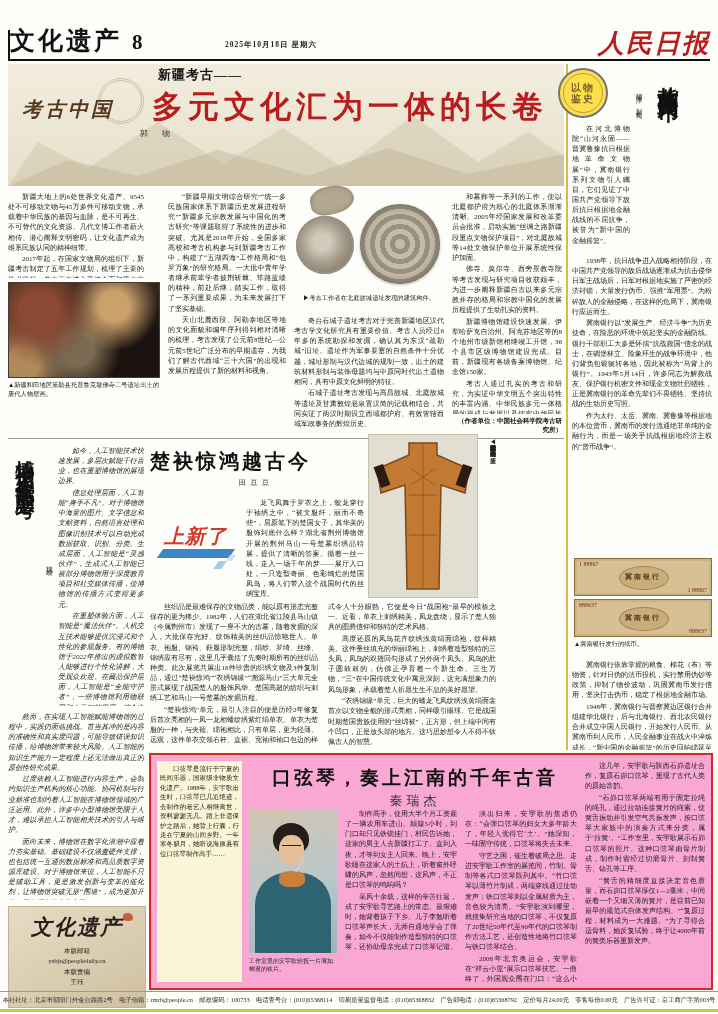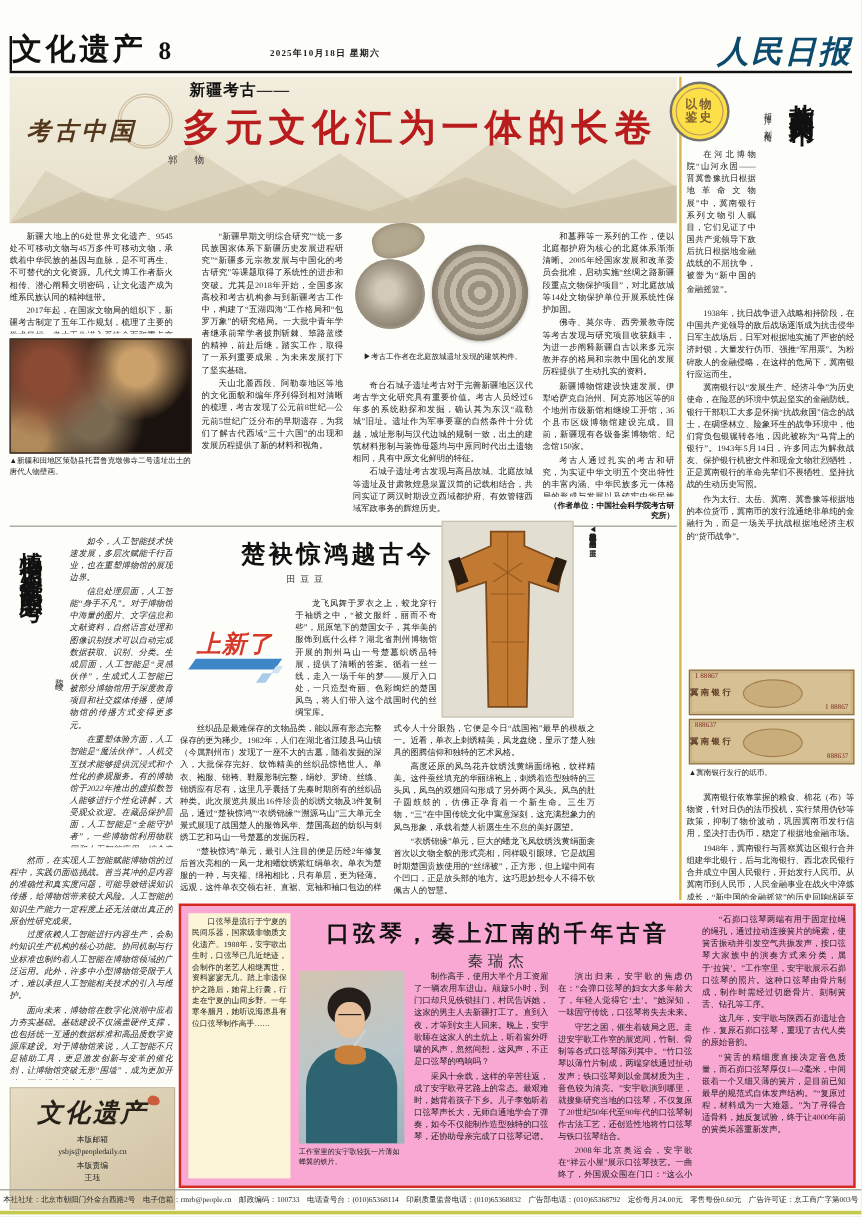--- a/index.html
+++ b/index.html
@@ -9,21 +9,21 @@
   .abs { position:absolute; }
   .clip { overflow:hidden; }
   .txt p { margin:0 0 1.5px; text-indent:2em; font-size:7px; line-height:1.45; text-align:justify; color:#1b1b1b; }
   .kai p { font-style:italic; color:#222; }
   .cap { font-size:6.3px; line-height:1.35; color:#222; text-align:left; }
 
   
   .hdr-section { left:10px; top:24px; font-size:25px; font-weight:bold; letter-spacing:3px; color:#111; }
   .hdr-page { display:inline-block; font-size:21px; font-weight:bold; margin-left:10px; letter-spacing:0; }
   .hdr-date { left:225px; top:40px; font-size:7.5px; color:#222; font-weight:bold; letter-spacing:1px; }
-  .masthead { right:8px; top:26px; font-size:26px; font-weight:900; font-style:italic; color:#0c4a6e; letter-spacing:2px;font-family:Liberation Serif, serif; }
+  .masthead { right:8px; top:26px; font-size:26px; font-weight:900; font-style:italic; color:#b91c1c; letter-spacing:2px;font-family:Liberation Serif, serif; }
   .hdr-rule { left:8px; top:59px; width:702px; height:2px; background:#111; }
   .hdr-tick { left:8px; top:30px; width:2px; height:29px; background:#111; }
 
   
   .banner { left:8px; top:64px; width:556px; height:122px; background:linear-gradient(#f2eddd,#e6dfcb); }
   .banner svg { position:absolute; left:0; bottom:0; }
   .kaogu-logo { left:14px; top:16px; width:128px; height:56px; z-index:2; }
   .kaogu-ring { position:absolute; left:76px; top:-2px; width:46px; height:46px; border:3px double #b49b72; border-radius:50%; opacity:.55; }
   .kaogu-text { position:absolute; left:0; top:16px; font-size:20px; font-weight:bold; color:#54381d; letter-spacing:3px; font-style:italic; }
   .kicker { left:158px; top:66px; font-size:13px; font-weight:bold; color:#111; z-index:2; letter-spacing:1px; }
@@ -63,40 +63,40 @@
                 display:flex; flex-direction:column; align-items:center; justify-content:center; }
   .seal-inner span { font-size:10px; font-weight:bold; color:#7c5f33; line-height:1.15; letter-spacing:2px; }
   .r-by { left:634px; top:88px; height:140px; writing-mode:vertical-rl; font-size:6.5px; color:#333; letter-spacing:2px; }
   .r-head { left:654px; top:70px; height:195px; writing-mode:vertical-rl; font-size:21px; font-weight:bold; letter-spacing:2px; color:#111; }
   .r-t1 { left:572px; top:124px; width:58px; height:128px; }
   .r-t2 { left:572px; top:256px; width:140px; height:300px; }
   .notes { left:574px; top:558px; width:138px; }
   .note { position:relative; width:138px; height:38px; background:#d7c194; border:1px solid #8a6f43; margin-bottom:3px;
           box-shadow:inset 0 0 0 2px #cbb384; }
   .note-oval { position:absolute; left:44px; top:7px; width:50px; height:24px; border:1px solid #a5814f; border-radius:50%; background:#c9ae7c; }
-  .note-name { position:absolute; left:0; right:0; top:13px; text-align:left; font-size:7px; font-weight:bold; color:#5a3a22; letter-spacing:2px; }
+  .note-name { position:absolute; left:0; right:0; top:13px; text-align:center; font-size:7px; font-weight:bold; color:#5a3a22; letter-spacing:2px; }
   .serial-a { position:absolute; left:4px; top:2px; font-size:6px; color:#7a2a20; }
   .serial-b { position:absolute; right:4px; bottom:2px; font-size:6px; color:#7a2a20; }
   .note-cap { font-size:6.3px; color:#222; margin-top:1px; }
   .r-t3 { left:572px; top:660px; width:140px; height:90px; }
 
   
   .ai-title { left:12px; top:444px; height:266px; writing-mode:vertical-rl; font-size:19px; font-weight:bold; letter-spacing:4px; color:#111; }
   .ai-author { left:44px; top:560px; height:60px; writing-mode:vertical-rl; font-size:7px; color:#333; letter-spacing:3px; }
   .ai-b1 { left:58px; top:446px; width:86px; height:260px; }
   .ai-b2 { left:8px; top:712px; width:136px; height:188px; }
 
   
   .colo { left:8px; top:906px; width:138px; height:102px; background:linear-gradient(150deg,#e7dcc4,#d8cbae 60%,#cfc0a0); border:1px solid #c0b294; }
   .colo-logo { margin-top:6px; text-align:center; font-size:21px; font-weight:900; font-style:italic; letter-spacing:2px; color:#28211a; }
   .colo-lines { margin-top:5px; text-align:center; font-size:6.5px; line-height:1.6; color:#222; }
   .colo-red { position:absolute; right:12px; top:6px; width:10px; height:8px; background:#c8401e; border-radius:50% 60% 40% 50%; opacity:.8; }
 
   
-  .chu-head { left:150px; top:448px; width:212px; text-align:right; font-size:20px; font-weight:bold; letter-spacing:3px; color:#111; }
+  .chu-head { left:150px; top:448px; width:212px; text-align:left; font-size:20px; font-weight:bold; letter-spacing:3px; color:#111; }
   .chu-by { left:150px; top:478px; width:212px; text-align:center; font-size:7.5px; letter-spacing:4px; color:#333; }
   .chu-intro { left:246px; top:498px; width:118px; height:150px; }
   .badge { left:158px; top:521px; width:88px; height:52px; }
   .badge-text { position:absolute; left:6px; top:2px; font-size:20px; font-weight:bold; font-style:italic; color:#d6382a; letter-spacing:1px; z-index:2; }
   .badge-bar { position:absolute; left:2px; top:28px; width:72px; height:9px; background:#3f86c9; transform:skewX(-35deg); }
   .badge-sq1 { position:absolute; left:58px; top:40px; width:8px; height:8px; background:#a8cbe8; transform:skewX(-35deg); }
   .badge-sq2 { position:absolute; left:70px; top:34px; width:6px; height:6px; background:#cfe2f2; transform:skewX(-35deg); }
   .robe-box { left:368px; top:434px; width:110px; height:164px; background:#e3ded2; border:1px solid #c8c2b2; }
   .robe-cap { left:481px; top:434px; height:164px; width:15px; writing-mode:vertical-rl; font-size:6px; color:#222; line-height:1.2; }
   .chu-body { left:150px; top:602px; width:346px; height:148px; column-count:2; column-gap:10px; }
@@ -290,22 +290,22 @@
     <div class="txt clip kx-c1">
         <p>制作高手，使用大半个月工资雇了一辆农用车进山。颠簸5小时，到门口却只见铁锁挂门，村民告诉她，这家的男主人去新疆打工了。直到入夜，才等到女主人回来。晚上，安宇歌睡在这家人的土炕上，听着窗外呼啸的风声，忽然间想，这风声，不正是口弦琴的鸣响吗？</p>
         <p>采风十余载，这样的辛苦往返，成了安宇歌寻艺路上的常态。最艰难时，她背着孩子下乡。儿子李勉听着口弦琴声长大，无师自通地学会了弹奏，如今不仅能制作造型独特的口弦琴，还协助母亲完成了口弦琴记谱。</p>
       </div>
     <div class="txt clip kx-c2">
         <p>演出归来，安宇歌的焦虑仍在：“会弹口弦琴的妇女大多年龄大了，年轻人觉得它‘土’。”她深知，一味固守传统，口弦琴将失去未来。</p>
         <p>守艺之困，催生着破局之思。走进安宇歌工作室的展览间，竹制、骨制等各式口弦琴陈列其中。“竹口弦琴以薄竹片制成，两端穿线通过扯动发声；铁口弦琴则以金属材质为主，音色较为清亮。”安宇歌演到哪里，就搜集研究当地的口弦琴，不仅复原了20世纪50年代至90年代的口弦琴制作古法工艺，还创造性地将竹口弦琴与铁口弦琴结合。</p>
         <p>2008年北京奥运会，安宇歌在“祥云小屋”展示口弦琴技艺。一曲终了，外国观众围在门口：“这么小的乐器，怎能发出如此有穿透力的声音？”演奏中，仿佛世界都听见了塞上江南的千年古音。</p>
       </div>
     <div class="txt clip kx-c3">
+        <p>这几年，安宇歌与陕西石峁遗址合作，复原石峁口弦琴，重现了古代人类的原始音韵。</p>
         <p>“石峁口弦琴两端有用于固定拉绳的绳孔，通过拉动连接簧片的绳索，使簧舌振动并引发空气共振发声，按口弦琴大家族中的演奏方式来分类，属于‘拉簧’。”工作室里，安宇歌展示石峁口弦琴的照片。这种口弦琴由骨片制成，制作时需经过切磨骨片、刻制簧舌、钻孔等工序。</p>
-        <p>这几年，安宇歌与陕西石峁遗址合作，复原石峁口弦琴，重现了古代人类的原始音韵。</p>
         <p>“簧舌的精细度直接决定音色质量，而石峁口弦琴厚仅1—2毫米，中间嵌着一个又细又薄的簧片，是目前已知最早的规范式自体发声结构。”“复原过程，材料成为一大难题。”为了寻得合适骨料，她反复试验，终于让4000年前的簧类乐器重新发声。</p>
       </div>
   </div>
 
   <div class="abs footer-rule"></div>
   <div class="abs footer">本社社址：北京市朝阳门外金台西路2号　电子信箱：rmrb@people.cn　邮政编码：100733　电话查号台：(010)65368114　印刷质量监督电话：(010)65368832　广告部电话：(010)65368792　定价每月24.00元　零售每份0.60元　广告许可证：京工商广字第003号</div>
   <div class="abs bottom-line"></div>
 
 </div>
 

